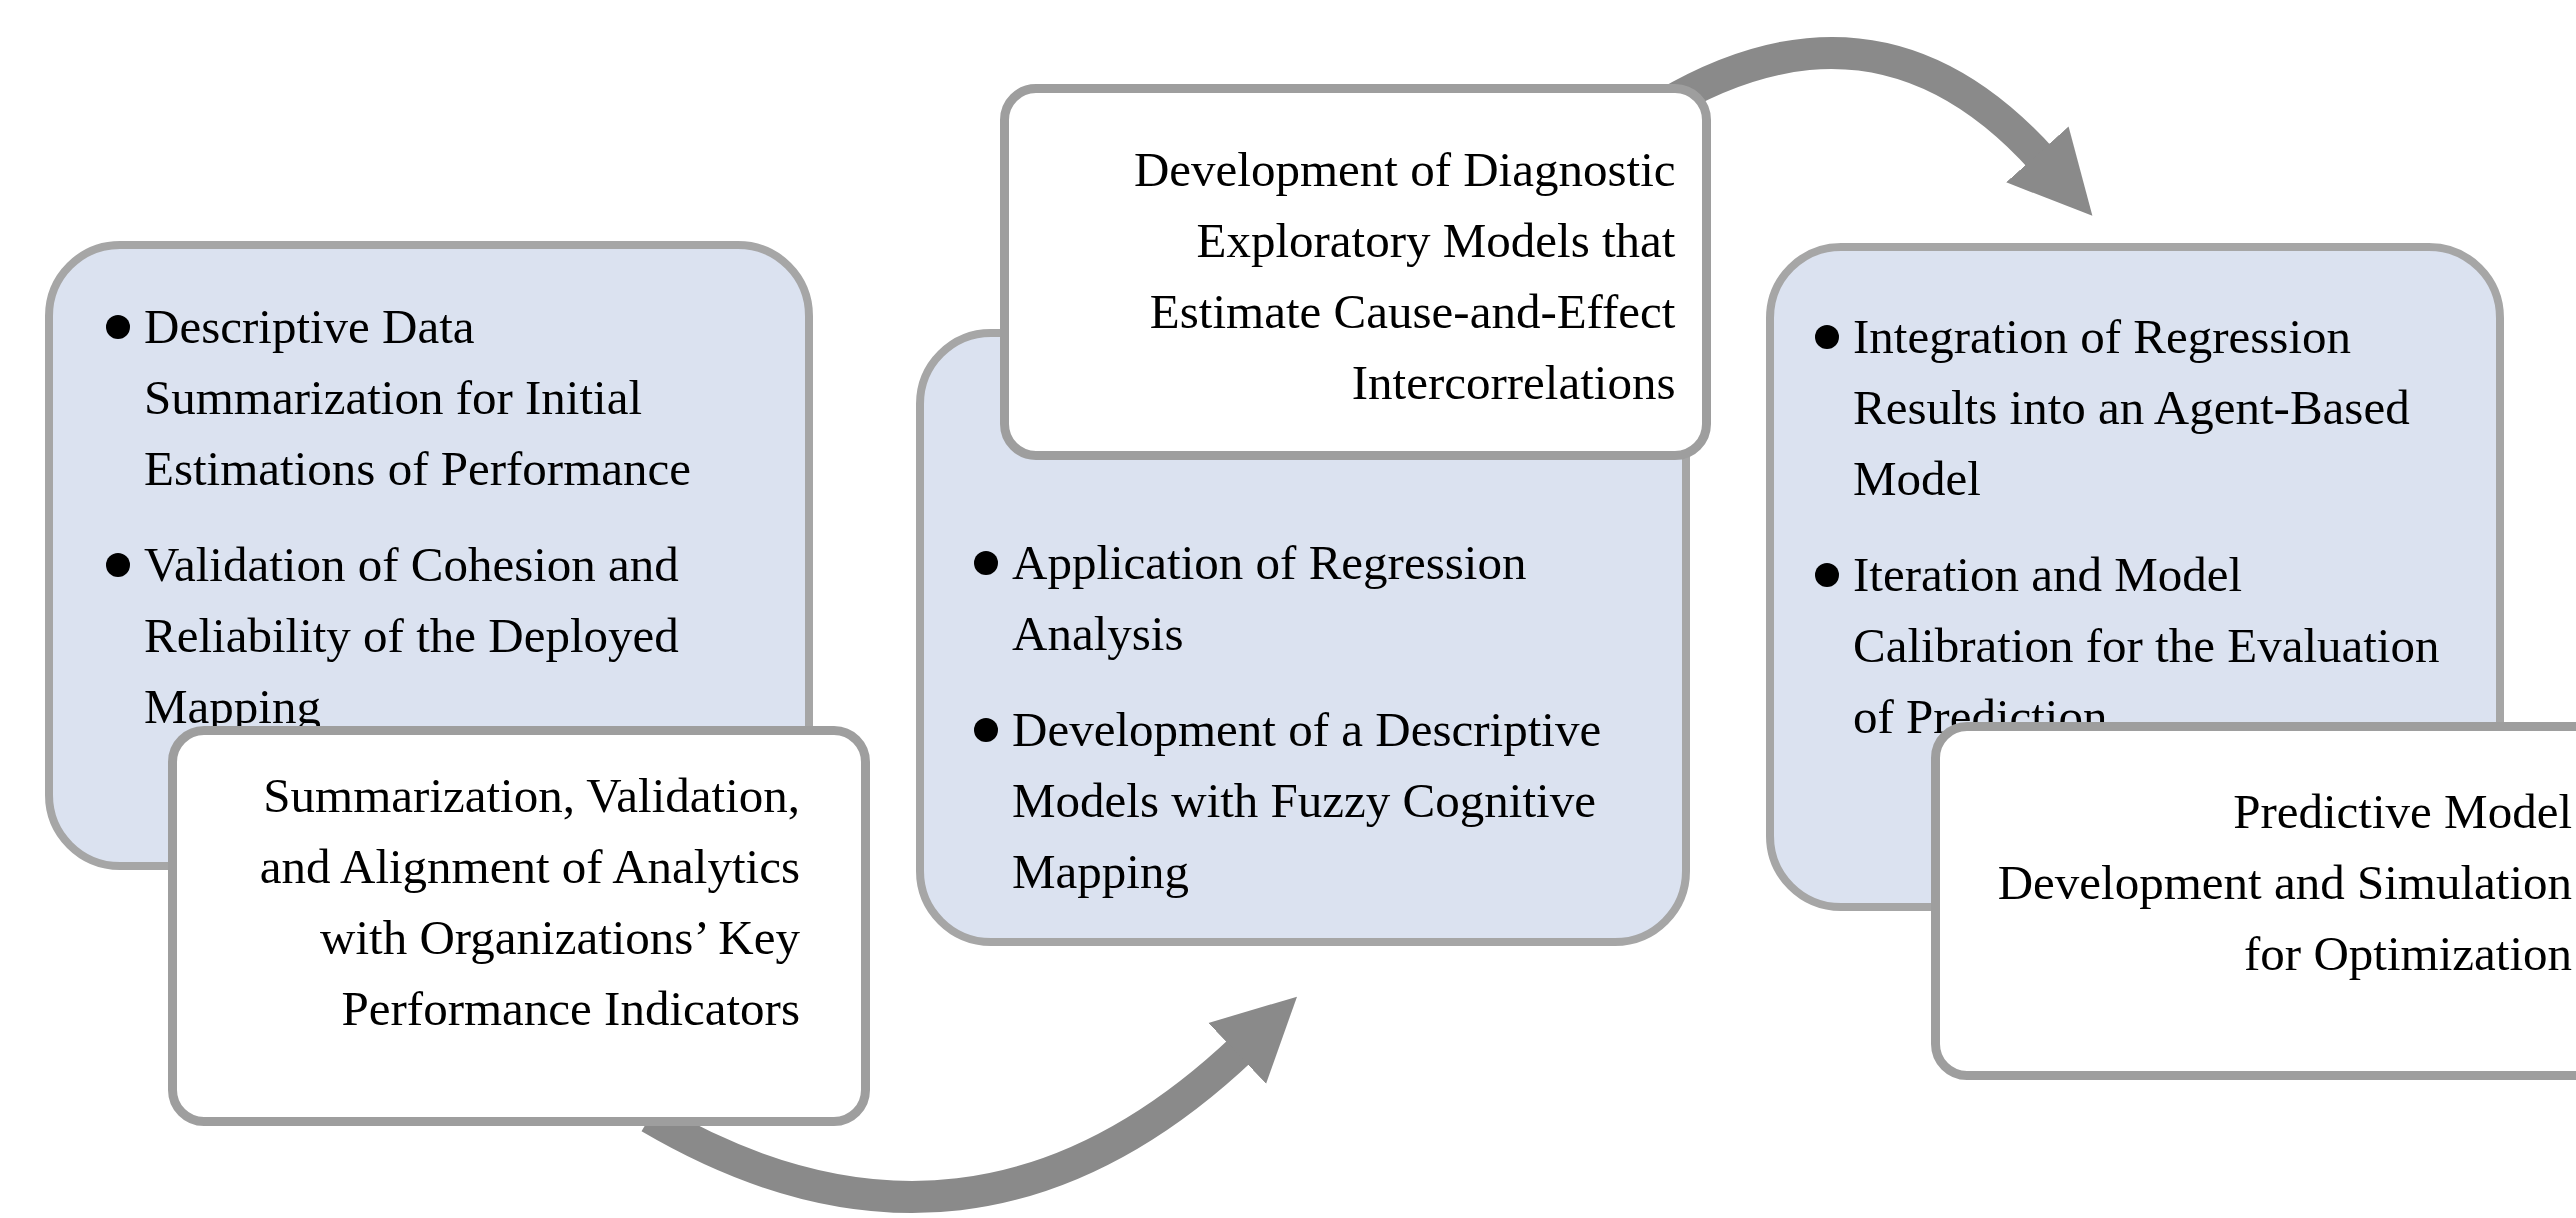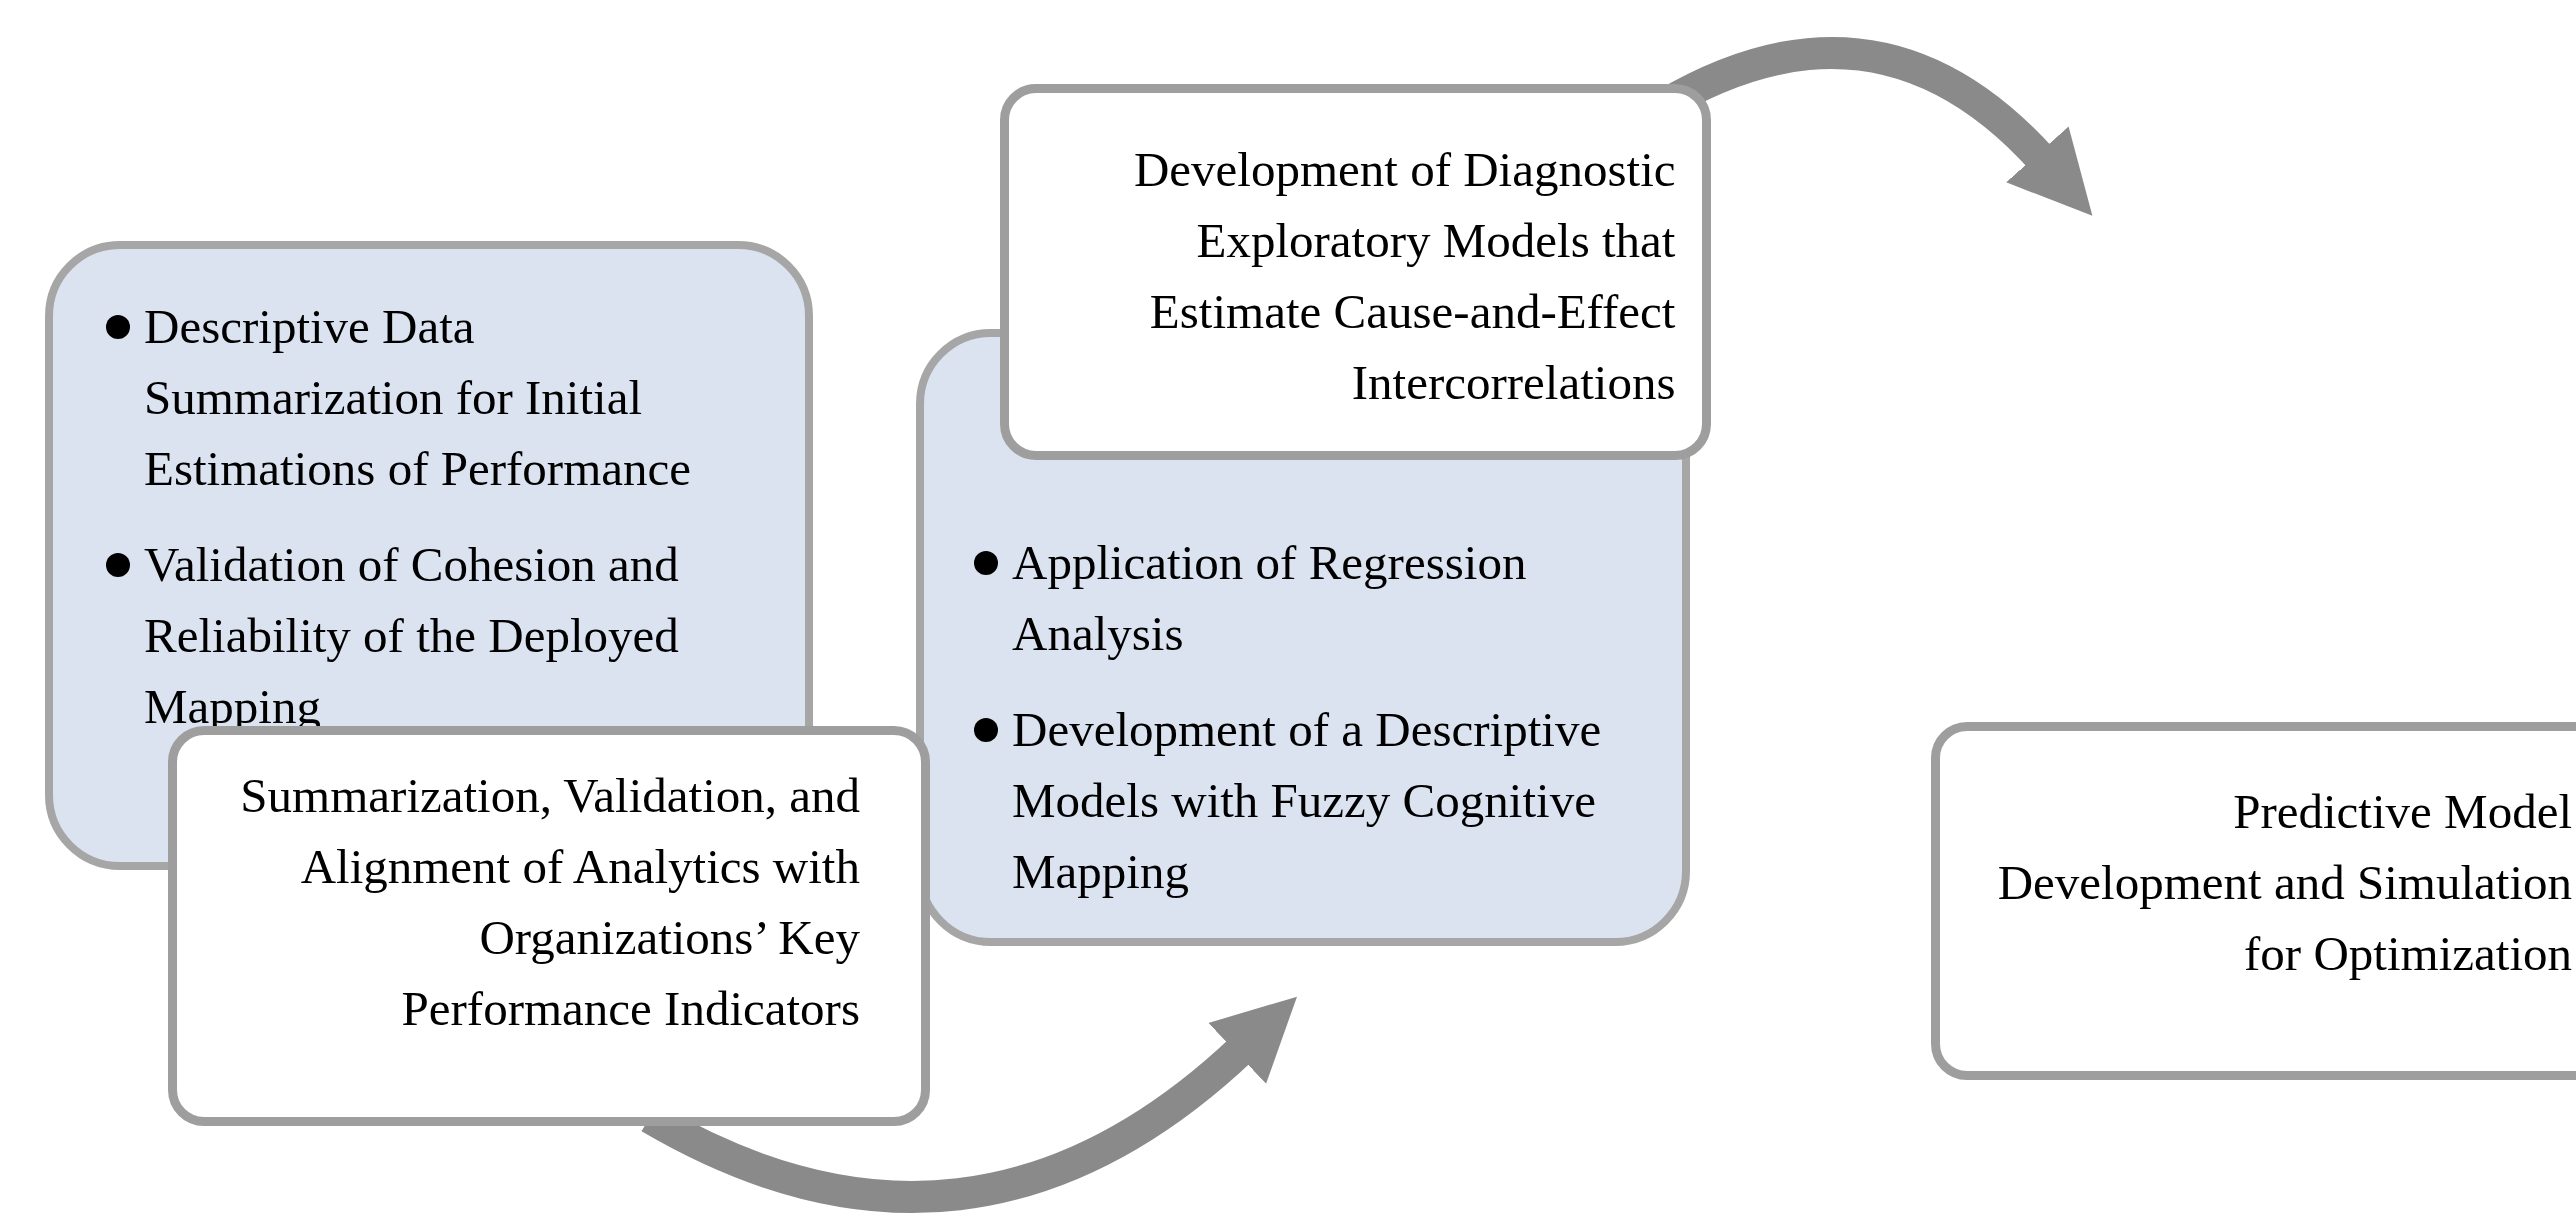--- a/index.html
+++ b/index.html
@@ -39,21 +39,21 @@
   .callout {
     position:absolute;
     box-sizing:border-box;
     background:var(--callout-fill, #ffffff);
     border:9.8px solid var(--callout-border, #9e9e9e);
     border-radius:36px;
     font-size:49px;
     line-height:71px;
     text-align:right;
   }
-  #callout-1 { left:168px;  top:726px; width:762px; height:400px; padding:25px 61px 0 61px; }
+  #callout-1 { left:168px;  top:726px; width:702px; height:400px; padding:25px 61px 0 61px; }
   #callout-2 { left:1000px; top:84px;  width:711px; height:376px; padding:41px 26.5px 0 26.5px; }
   #callout-3 { left:1931px; top:722px; width:682px;  height:358px; padding:45px 32px 0 32px; }
 
   
   .arrows {
     position:absolute; left:0; top:0;
     pointer-events:none;
   }
   .arrow-stroke {
     fill:none;
@@ -82,20 +82,30 @@
     <div class="bullet-item">
       <span class="bullet-dot"></span>
       <span class="bullet-text">Application of Regression Analysis</span>
     </div>
     <div class="bullet-item">
       <span class="bullet-dot"></span>
       <span class="bullet-text">Development of a Descriptive Models with Fuzzy Cognitive Mapping</span>
     </div>
   </div>
 
+  <div class="panel" id="panel-3">
+    <div class="bullet-item">
+      <span class="bullet-dot"></span>
+      <span class="bullet-text">Integration of Regression Results into an Agent-Based Model</span>
+    </div>
+    <div class="bullet-item">
+      <span class="bullet-dot"></span>
+      <span class="bullet-text">Iteration and Model Calibration for the Evaluation of Prediction</span>
+    </div>
+  </div>
 
   <svg class="arrows" width="2576" height="1218" viewBox="0 0 3688 1744">
     <defs>
       <marker id="arrow-head" markerUnits="userSpaceOnUse" markerWidth="220" markerHeight="220" refX="12" refY="100" orient="auto">
         <path class="arrow-fill" d="M0,40 L118,100 L0,160 Z"></path>
       </marker>
     </defs>
     <path class="arrow-stroke" d="M930,1600 Q1390,1870 1780,1500" marker-end="url(#arrow-head)"></path>
     <path class="arrow-stroke" d="M2190,300 Q2620,-110 2925,230" marker-end="url(#arrow-head)"></path>
   </svg>

